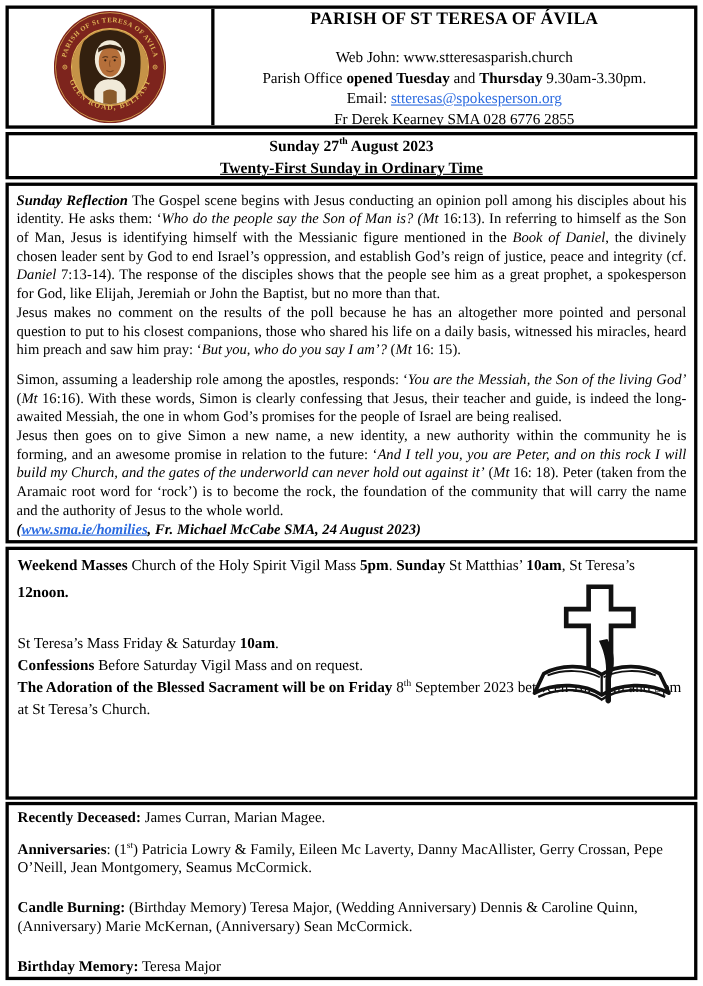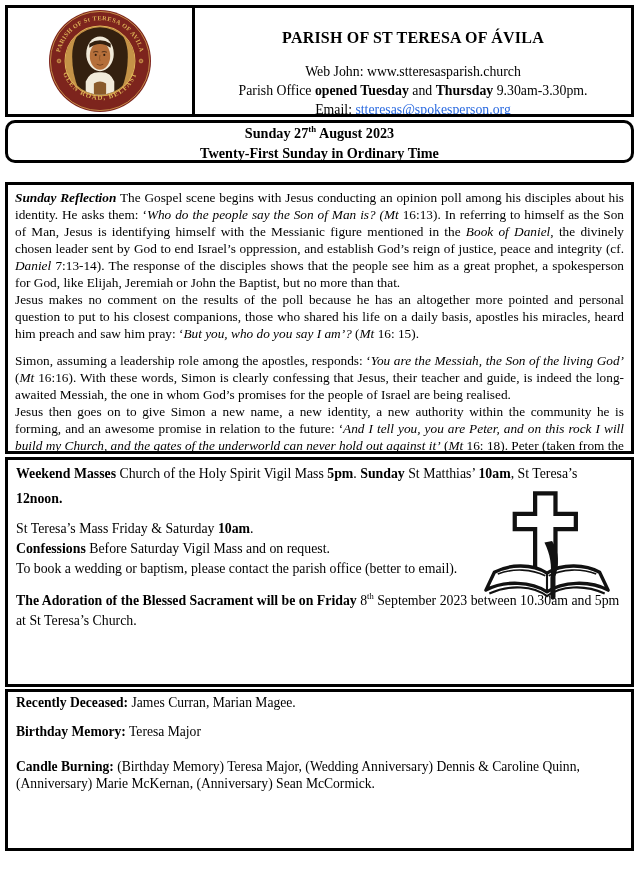--- a/index.html
+++ b/index.html
@@ -8,55 +8,55 @@
     font-family:"Liberation Serif","DejaVu Serif",serif;
     -webkit-font-smoothing:antialiased;
   }
   .page{padding:5px;box-sizing:border-box;}
   .box{border:3px solid #000;box-sizing:border-box;width:629px;overflow:hidden;background:#fff;}
 
   
   .header-box{height:112px;display:flex;margin-bottom:3px;}
   .logo-cell{width:187px;border-right:3.5px solid #000;display:flex;align-items:center;justify-content:center;box-sizing:border-box;}
   .crest{width:102px;height:102px;display:block;}
-  .info-cell{flex:1;text-align:center;padding-top:21px;}
+  .info-cell{flex:1;text-align:center;padding-top:1px;}
   .parish-title{font-weight:bold;font-size:16px;letter-spacing:.2px;margin-bottom:15px;}
   .hline{font-size:13.8px;line-height:19px;}
 
   
-  .date-box{height:43px;text-align:center;padding-top:1px;margin-bottom:19px;border-radius:10px;}
+  .date-box{height:43px;text-align:center;padding-top:1px;margin-bottom:3px;}
   .date-line{font-weight:bold;font-size:14.2px;line-height:19.5px;}
 
   
-  .reflection-box{height:272px;padding:4px 7px;font-size:13.3px;line-height:17px;text-align:justify;margin-bottom:3px;}
+  .reflection-box{height:328px;padding:4px 7px;font-size:13.3px;line-height:17px;text-align:justify;margin-bottom:3px;}
   .reflection-box p{margin:0;}
   .reflection-box p:nth-of-type(3){margin-top:10px;}
 
   
   .mass-box{height:230px;padding:1px 8px 0 8px;font-size:13.8px;position:relative;margin-bottom:2px;}
   .mass-box p{margin:0;line-height:20px;}
-  .mass-box p:nth-of-type(1){line-height:25px;margin-bottom:8px;}
+  .mass-box p:nth-of-type(1){line-height:25px;margin-bottom:24px;}
   .mass-box p:nth-of-type(3){margin-bottom:0;}
   .mass-box p:nth-of-type(4){margin-bottom:12px;}
   .mass-box p:nth-of-type(5){margin-bottom:24px;}
   .mass-box p:nth-of-type(6){line-height:18.5px;}
   .clipart{position:absolute;top:30px;right:16px;width:136px;height:112px;}
 
   
   .notices-box{height:162px;padding:2px 8px;font-size:13.6px;font-family:Liberation Serif, serif;}
   .notices-box p{margin:0;line-height:17.5px;}
   .notices-box p:nth-of-type(1){margin-bottom:11px;}
   .notices-box p:nth-of-type(2){margin-bottom:18px;}
   .notices-box p:nth-of-type(3){margin-bottom:20px;line-height:17px;}
   .notices-box p:nth-of-type(4){line-height:17px;}
 
   
   .b{font-weight:bold;}
   .i{font-style:italic;}
-  .u{}
+  .u{text-decoration:underline;}
   a.lnk{color:var(--link,#2a6ae0);text-decoration:underline;cursor:pointer;}
   sup{font-size:.62em;vertical-align:super;line-height:0;}
 
   
   .ring{fill:var(--crest-ring,#7d241d);}
   .goldtext{fill:var(--crest-gold,#dfb558);font-weight:bold;font-family:"Liberation Serif",serif;}
   .goldline{stroke:var(--crest-gold,#caa04c);fill:none;}
   .crestbg{fill:var(--crest-bg,#c59347);}
 </style>
 </head>
@@ -113,42 +113,42 @@
     </div>
   </div>
 
   <div class="box date-box">
     <div class="date-line"><span class="b">Sunday 27</span><sup class="b">th</sup><span class="b"> August 2023</span></div>
     <div class="date-line"><span class="b u">Twenty-First Sunday in Ordinary Time</span></div>
   </div>
 
   <div class="box reflection-box">
     <p><span class="b i">Sunday Reflection</span><span>  The Gospel scene begins with Jesus conducting an opinion poll among his disciples about his identity. He asks them: ‘</span><span class="i">Who do the people say the Son of Man is? (Mt</span><span> 16:13). In referring to himself as the Son of Man, Jesus is identifying himself with the Messianic figure mentioned in the </span><span class="i">Book of Daniel</span><span>, the divinely chosen leader sent by God to end Israel’s oppression, and establish God’s reign of justice, peace and integrity (cf. </span><span class="i">Daniel</span><span> 7:13-14).  The response of the disciples shows that the people see him as a great prophet, a spokesperson for God, like Elijah, Jeremiah or John the Baptist, but no more than that.</span></p>
-    <p><span>Jesus makes no comment on the results of the poll because he has an altogether more pointed and personal question to put to his closest companions, those who shared his life on a daily basis, apostles his miracles, heard him preach and saw him pray: ‘</span><span class="i">But you, who do you say I am’?</span><span> (</span><span class="i">Mt</span><span> 16: 15).</span></p>
+    <p><span>Jesus makes no comment on the results of the poll because he has an altogether more pointed and personal question to put to his closest companions, those who shared his life on a daily basis, witnessed his miracles, heard him preach and saw him pray: ‘</span><span class="i">But you, who do you say I am’?</span><span> (</span><span class="i">Mt</span><span> 16: 15).</span></p>
     <p><span>Simon, assuming a leadership role among the apostles, responds: ‘</span><span class="i">You are the Messiah, the Son of the living God’</span><span> (</span><span class="i">Mt</span><span> 16:16). With these words, Simon is clearly confessing that Jesus, their teacher and guide, is indeed the long-awaited Messiah, the one in whom God’s promises for the people of Israel are being realised.</span></p>
     <p><span>Jesus then goes on to give Simon a new name, a new identity, a new authority within the community he is forming, and an awesome promise in relation to the future: ‘</span><span class="i">And I tell you, you are Peter, and on this rock I will build my Church, and the gates of the underworld can never hold out against it’</span><span> (</span><span class="i">Mt</span><span> 16: 18). Peter (taken from the Aramaic root word for ‘rock’) is to become the rock, the foundation of the community that will carry the name and the authority of Jesus to the whole world.</span></p>
     <p><span class="b i">(</span><a href="#" class="b i lnk">www.sma.ie/homilies</a><span class="b i">, Fr. Michael McCabe SMA, 24 August 2023)</span></p>
   </div>
 
   <div class="box mass-box">
     <svg class="clipart" viewBox="0 0 160 132" aria-hidden="true">
       <path d="M66 4 h24 v24 h24 v18 h-24 v56 h-24 v-56 h-24 v-18 h24 z" fill="#fff" stroke="#111" stroke-width="5" stroke-linejoin="miter"></path>
       <path d="M80 98 C62 86 34 88 18 97 L8 118 C30 106 62 108 80 120 C98 108 130 106 152 118 L142 97 C126 88 98 86 80 98 Z" fill="#fff" stroke="#111" stroke-width="4" stroke-linejoin="round"></path>
       <path d="M12 122 C36 111 64 113 80 125 C96 113 124 111 148 122" fill="none" stroke="#111" stroke-width="2.5"></path>
       <path d="M22 99 C40 92 62 93 78 101" fill="none" stroke="#111" stroke-width="2"></path>
       <path d="M138 99 C120 92 98 93 82 101" fill="none" stroke="#111" stroke-width="2"></path>
       <path d="M80 98 L80 120" stroke="#111" stroke-width="2.5"></path>
       <path d="M86 60 C95 74 94 88 90 102 L90 126 C90 130 84 130 84 126 L84 104 C86 90 84 76 77 62 Z" fill="#111"></path>
     </svg>
     <p><span class="b">Weekend Masses</span><span> Church of the Holy Spirit Vigil Mass </span><span class="b">5pm</span><span>. </span><span class="b">Sunday</span><span> St Matthias’ </span><span class="b">10am</span><span>, St Teresa’s </span><span class="b">12noon.</span></p>
     <p><span>St Teresa’s Mass Friday &amp; Saturday </span><span class="b">10am</span><span>.</span></p>
     <p><span class="b">Confessions</span><span> Before Saturday Vigil Mass and on request.</span></p>
-    <p><span>To book a wedding or baptism, please contact the parish office (better to email).</span></p>
     <p><span class="b">The Adoration of the Blessed Sacrament will be on Friday</span><span> 8</span><sup>th</sup><span> September 2023 between 10.30am and 5pm at St Teresa’s Church.</span></p>
   </div>
 
   <div class="box notices-box">
     <p><span class="b">Recently Deceased:</span><span> James Curran, Marian Magee.</span></p>
+    <p><span class="b">Anniversaries</span><span>: (1</span><sup>st</sup><span>) Patricia Lowry &amp; Family, Eileen Mc Laverty, Danny MacAllister, Gerry Crossan, Pepe O’Neill, Jean Montgomery, Seamus McCormick.</span></p>
+    <p><span class="b">Candle Burning:</span><span> (Birthday Memory) Teresa Major, (Wedding Anniversary) Dennis &amp; Caroline Quinn, (Anniversary) Marie McKernan, (Anniversary) Sean McCormick.</span></p>
     <p><span class="b">Birthday Memory:</span><span> Teresa Major</span></p>
-    <p><span class="b">Candle Burning:</span><span> (Birthday Memory) Teresa Major, (Wedding Anniversary) Dennis &amp; Caroline Quinn, (Anniversary) Marie McKernan, (Anniversary) Sean McCormick.</span></p>
   </div>
 
 </div>
 
 </body></html>

